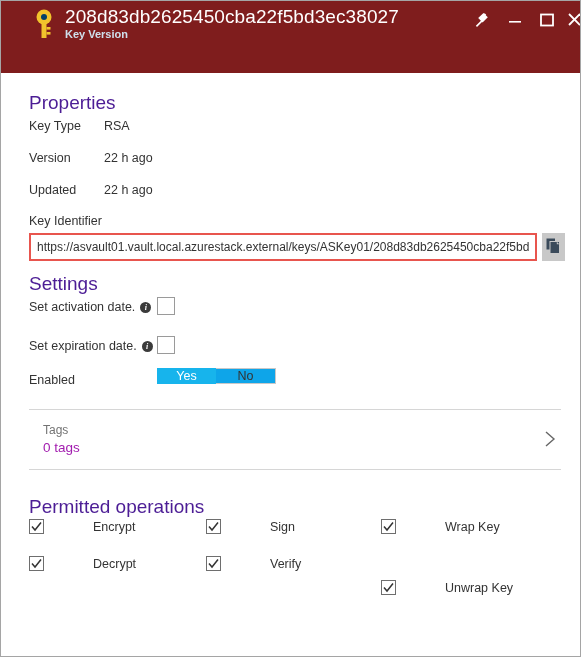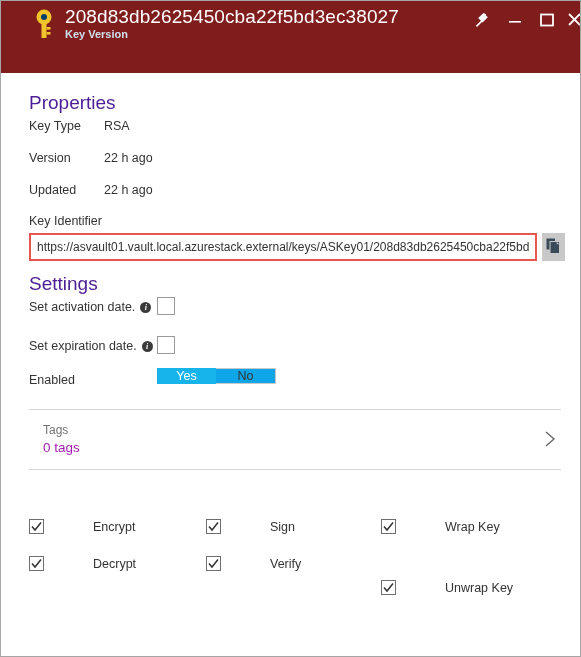--- a/index.html
+++ b/index.html
@@ -305,20 +305,21 @@
       <div id="tags-title">Tags</div>
       <div id="tags-count">0 tags</div>
       <span id="tags-chevron">
         <svg width="14" height="20" viewBox="0 0 14 20">
           <polyline points="3,3 11,10 3,17" fill="none" stroke="#666666" stroke-width="1.4"></polyline>
         </svg>
       </span>
     </div>
     <div class="divider" style="top:396px;"></div>
 
+    <div class="section-title" style="left:28px; top:423px;">Permitted operations</div>
 
     <div class="op" style="left:28px;  top:446px;">
       <span class="cb">
         <svg width="11" height="11" viewBox="0 0 11 11">
             <polyline points="1,5.5 4,9 10,1.5" fill="none" stroke="#333333" stroke-width="1.5"></polyline>
           </svg>
       </span>
       <span>Encrypt</span>
     </div>
 

